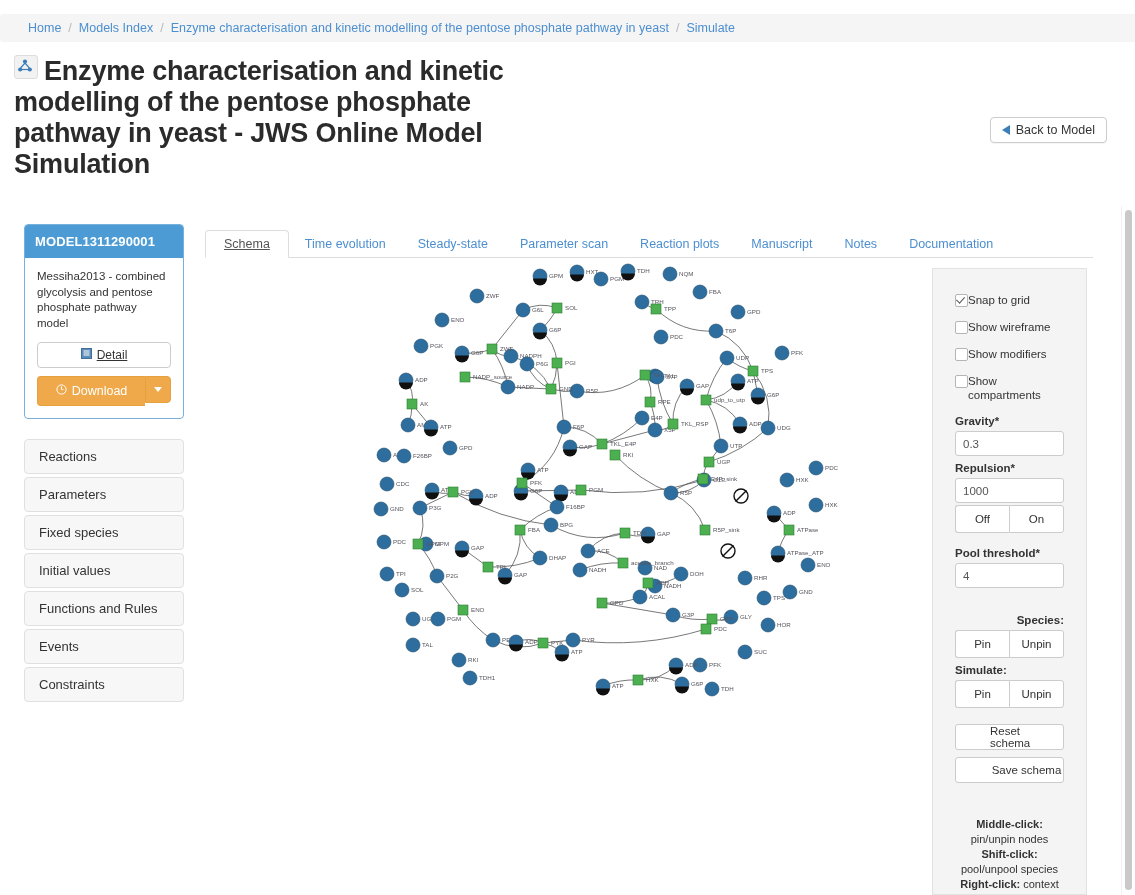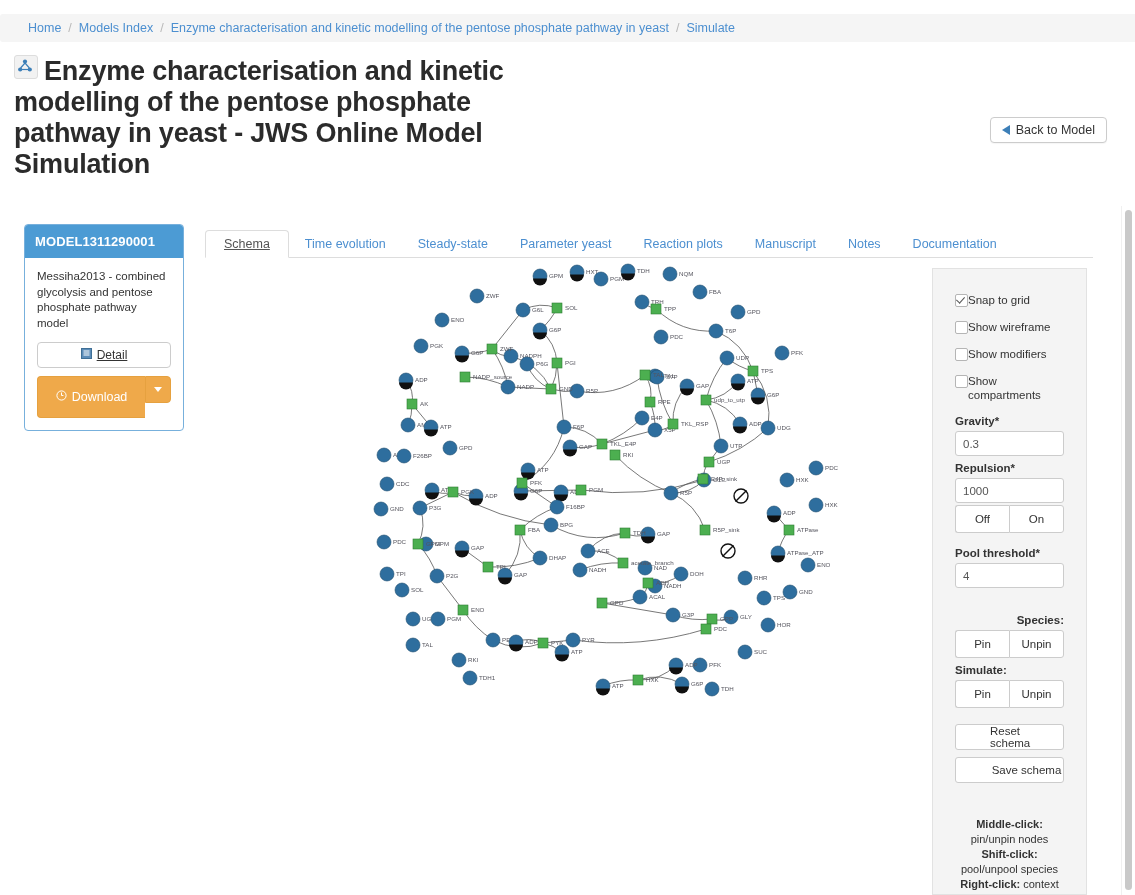--- a/index.html
+++ b/index.html
@@ -138,21 +138,21 @@
     cursor: pointer;
     margin-bottom: 8px;
     text-decoration: underline;
   }
   .btn-download-group {
     display: flex;
     width: 100%;
   }
   .btn-download {
     flex: 1;
-    height: 42px;
+    height: 30px;
     background: #efa94a;
     border: 1px solid #e6a13f;
     border-right: none;
     border-radius: 4px 0 0 4px;
     color: #ffffff;
     font-size: 12.5px;
     display: flex;
     align-items: center;
     justify-content: center;
     gap: 5px;
@@ -408,27 +408,36 @@
                 </svg></span>
             <span>Download</span>
           </button>
           <button class="btn-download-caret">
             <span class="caret-down"></span>
           </button>
         </div>
       </div>
     </div>
 
+    <div class="nav-list">
+      <div class="nav-item">Reactions</div>
+      <div class="nav-item">Parameters</div>
+      <div class="nav-item">Fixed species</div>
+      <div class="nav-item">Initial values</div>
+      <div class="nav-item">Functions and Rules</div>
+      <div class="nav-item">Events</div>
+      <div class="nav-item">Constraints</div>
+    </div>
   </aside>
 
   <div class="tabs">
     <div class="tab active">Schema</div>
     <div class="tab">Time evolution</div>
     <div class="tab">Steady-state</div>
-    <div class="tab">Parameter yeast</div>
+    <div class="tab">Parameter scan</div>
     <div class="tab">Reaction plots</div>
     <div class="tab">Manuscript</div>
     <div class="tab">Notes</div>
     <div class="tab">Documentation</div>
   </div>
 
   <div class="schema-wrap">
     <svg id="schema-svg" width="888" height="637" viewBox="205 258 888 637">
       <g id="edges-layer">
           <path d="M 523 310 Q 539.56 301.52 557 308" fill="none" stroke="#555555" stroke-width="0.8"></path>

